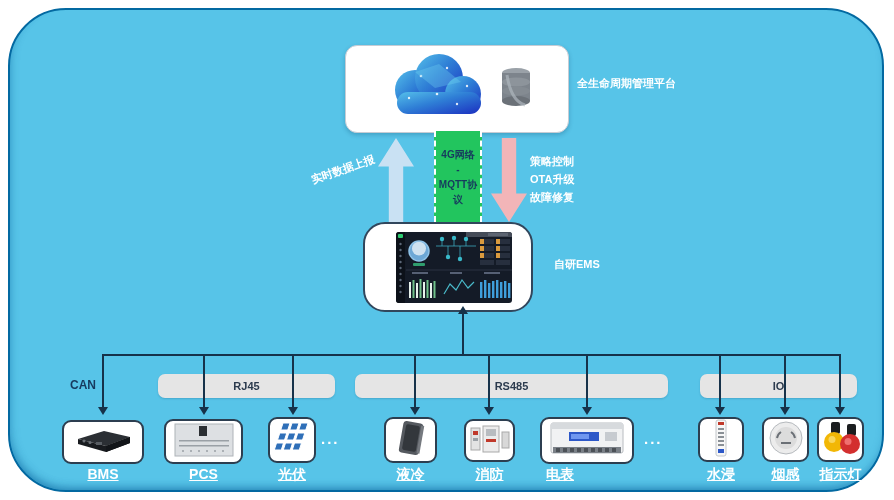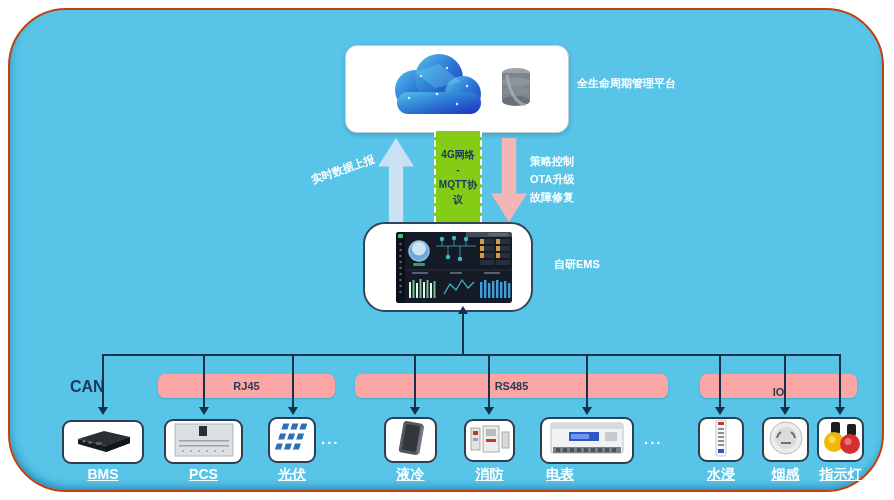--- a/index.html
+++ b/index.html
@@ -1,52 +1,52 @@
 <!DOCTYPE html>
 <html><head>
 <meta charset="utf-8">
 <style>
   html,body{margin:0;padding:0;background:#fff;}
   body{width:894px;height:500px;position:relative;font-family:"Liberation Sans","DejaVu Sans",sans-serif;overflow:hidden;}
-  .canvas{position:absolute;left:8px;top:8px;width:876px;height:484px;background:#57c4e8;border:2px solid #c2410c;border-radius:58px;box-sizing:border-box;box-shadow:inset 0 -6px 8px -4px rgba(21,110,165,.55),inset 6px -6px 10px -6px rgba(21,110,165,.45);}
+  .canvas{position:absolute;left:8px;top:8px;width:876px;height:484px;background:#57c4e8;border:2px solid #0369a1;border-radius:58px;box-sizing:border-box;box-shadow:inset 0 -6px 8px -4px rgba(21,110,165,.55),inset 6px -6px 10px -6px rgba(21,110,165,.45);}
   .abs{position:absolute;}
   .wlabel{color:#fff;font-weight:bold;font-size:11px;white-space:nowrap;}
   .nlabel{color:#173a5e;font-weight:bold;font-size:11px;white-space:nowrap;}
 
   
   .cloud-box{left:335px;top:35px;width:222px;height:86px;background:#fff;border:1px solid #c6ccd4;border-radius:12px;box-shadow:0 2px 4px rgba(0,60,100,.25);display:flex;align-items:center;justify-content:center;gap:10px;}
   .platform-label{left:567px;top:66px;}
 
   
-  .band{left:424px;top:121px;width:48px;height:91px;background:#84cc16;border-left:2px dashed #fff;border-right:2px dashed #fff;box-sizing:border-box;display:flex;flex-direction:column;align-items:center;justify-content:center;color:#173a5e;font-weight:bold;font-size:10px;line-height:15px;text-align:center;}
+  .band{left:424px;top:121px;width:48px;height:91px;background:#22c55e;border-left:2px dashed #fff;border-right:2px dashed #fff;box-sizing:border-box;display:flex;flex-direction:column;align-items:center;justify-content:center;color:#173a5e;font-weight:bold;font-size:10px;line-height:15px;text-align:center;}
   .arrow-up{left:368px;top:128px;width:36px;height:84px;background:#c9e1f3;clip-path:polygon(50% 0,100% 34%,70% 34%,70% 100%,30% 100%,30% 34%,0 34%);}
   .arrow-down{left:481px;top:128px;width:36px;height:84px;background:#f2b5b8;clip-path:polygon(30% 0,70% 0,70% 66%,100% 66%,50% 100%,0 66%,30% 66%);}
   .uplink-label{left:300px;top:152px;transform:rotate(-19deg);}
   .downlink-labels{left:520px;top:142px;line-height:18px;color:#fff;font-weight:bold;font-size:11px;}
 
   
   .ems-box{left:353px;top:212px;width:170px;height:90px;background:#fff;border:2px solid #31465c;border-radius:22px;box-sizing:border-box;}
   .ems-screen{position:absolute;left:31px;top:8px;width:116px;height:71px;border-radius:3px;overflow:hidden;}
   .ems-label{left:544px;top:247px;}
 
   
   .hline{background:#16324a;height:2px;}
   .vline{background:#16324a;width:2px;}
   .arr-down{width:0;height:0;border:5px solid transparent;border-top:8px solid #16324a;border-bottom:none;}
   .arr-up{width:0;height:0;border:5px solid transparent;border-bottom:8px solid #16324a;border-top:none;}
   .bus-line{left:92px;top:344px;width:739px;}
   .riser{left:452px;top:303px;height:41px;}
   .riser-arr{left:448px;top:296px;}
   .collect-label{left:462px;top:317px;}
-  .can-label{left:60px;top:368px;font-size:16px;}
-
-  .bus-bar{top:364px;height:24px;background:#fca5a5;border-radius:7px;display:flex;align-items:center;justify-content:center;color:#2c3b4e;font-weight:bold;font-size:11px;box-shadow:0 1px 2px rgba(0,60,100,.2);}
+  .can-label{left:60px;top:368px;font-size:12px;}
+
+  .bus-bar{top:364px;height:24px;background:#e5e5e5;border-radius:7px;display:flex;align-items:center;justify-content:center;color:#2c3b4e;font-weight:bold;font-size:11px;box-shadow:0 1px 2px rgba(0,60,100,.2);}
   .bar-rj45{left:148px;width:177px;}
   .bar-rs485{left:345px;width:313px;}
-  .bar-io{left:690px;width:157px;align-items:flex-end;}
+  .bar-io{left:690px;width:157px;}
 
   .drop{top:344px;}
   .drop .vline{position:absolute;left:0;top:0;height:57px;}
   .drop .arr-down{position:absolute;left:-4px;top:53px;}
 
   
   .dev{background:#fff;border:2px solid #2c3e50;border-radius:9px;box-sizing:border-box;display:flex;align-items:center;justify-content:center;overflow:hidden;}
   .dev-label{top:456px;text-align:center;color:#fff;font-weight:bold;font-size:14px;text-decoration:underline;}
   .dots{color:#fff;font-weight:bold;font-size:15px;letter-spacing:2px;top:420px;}
 </style>

